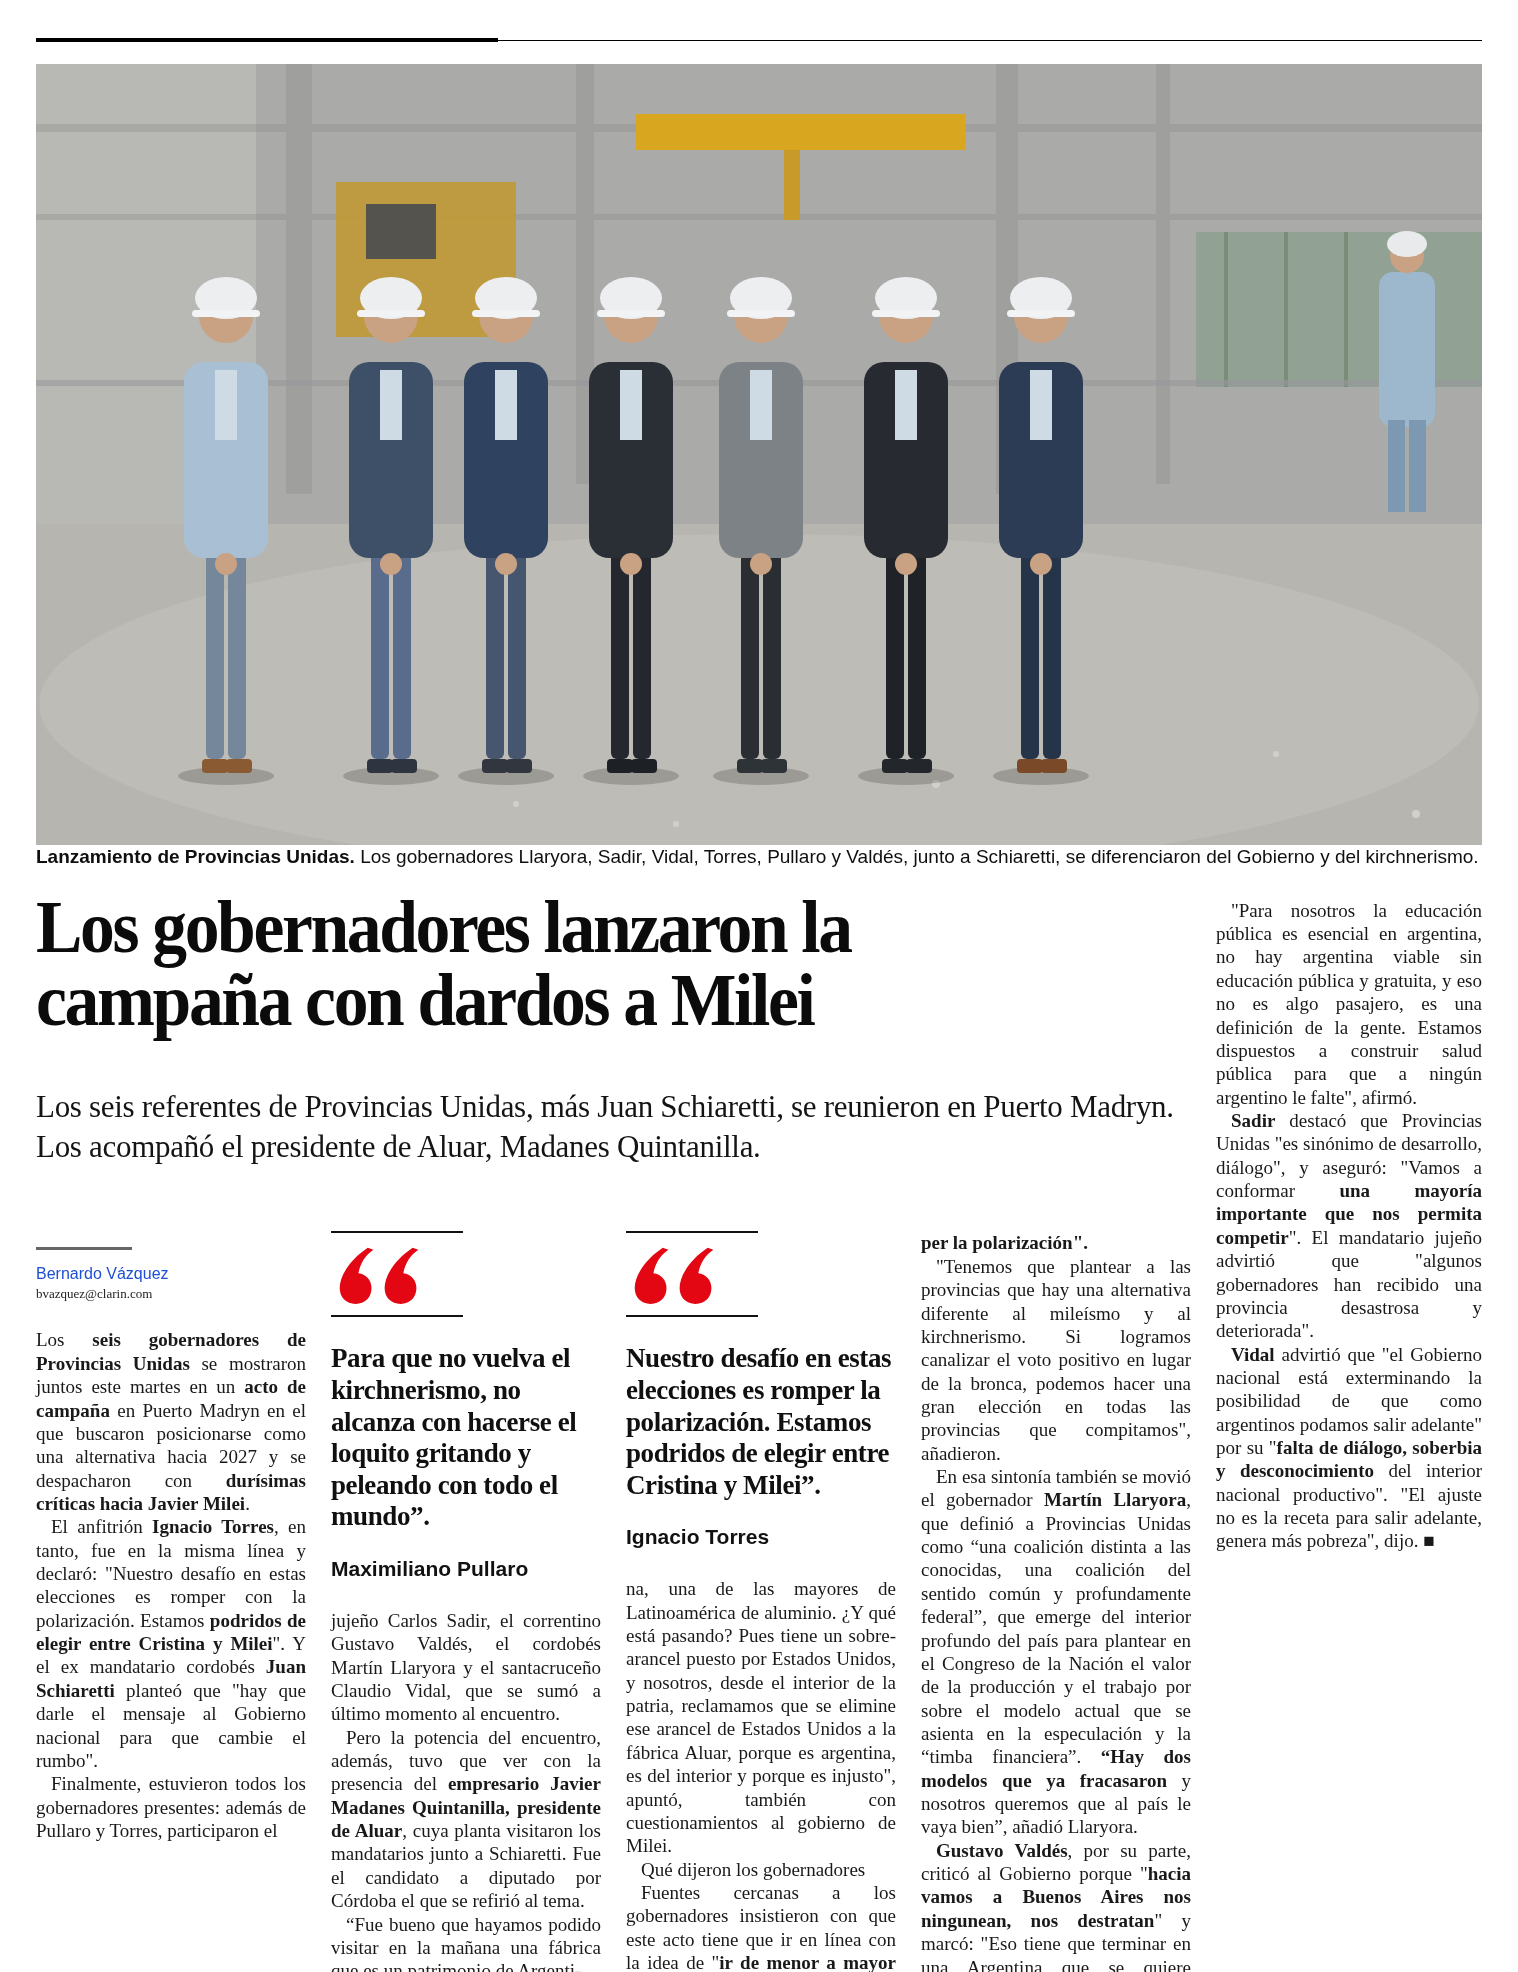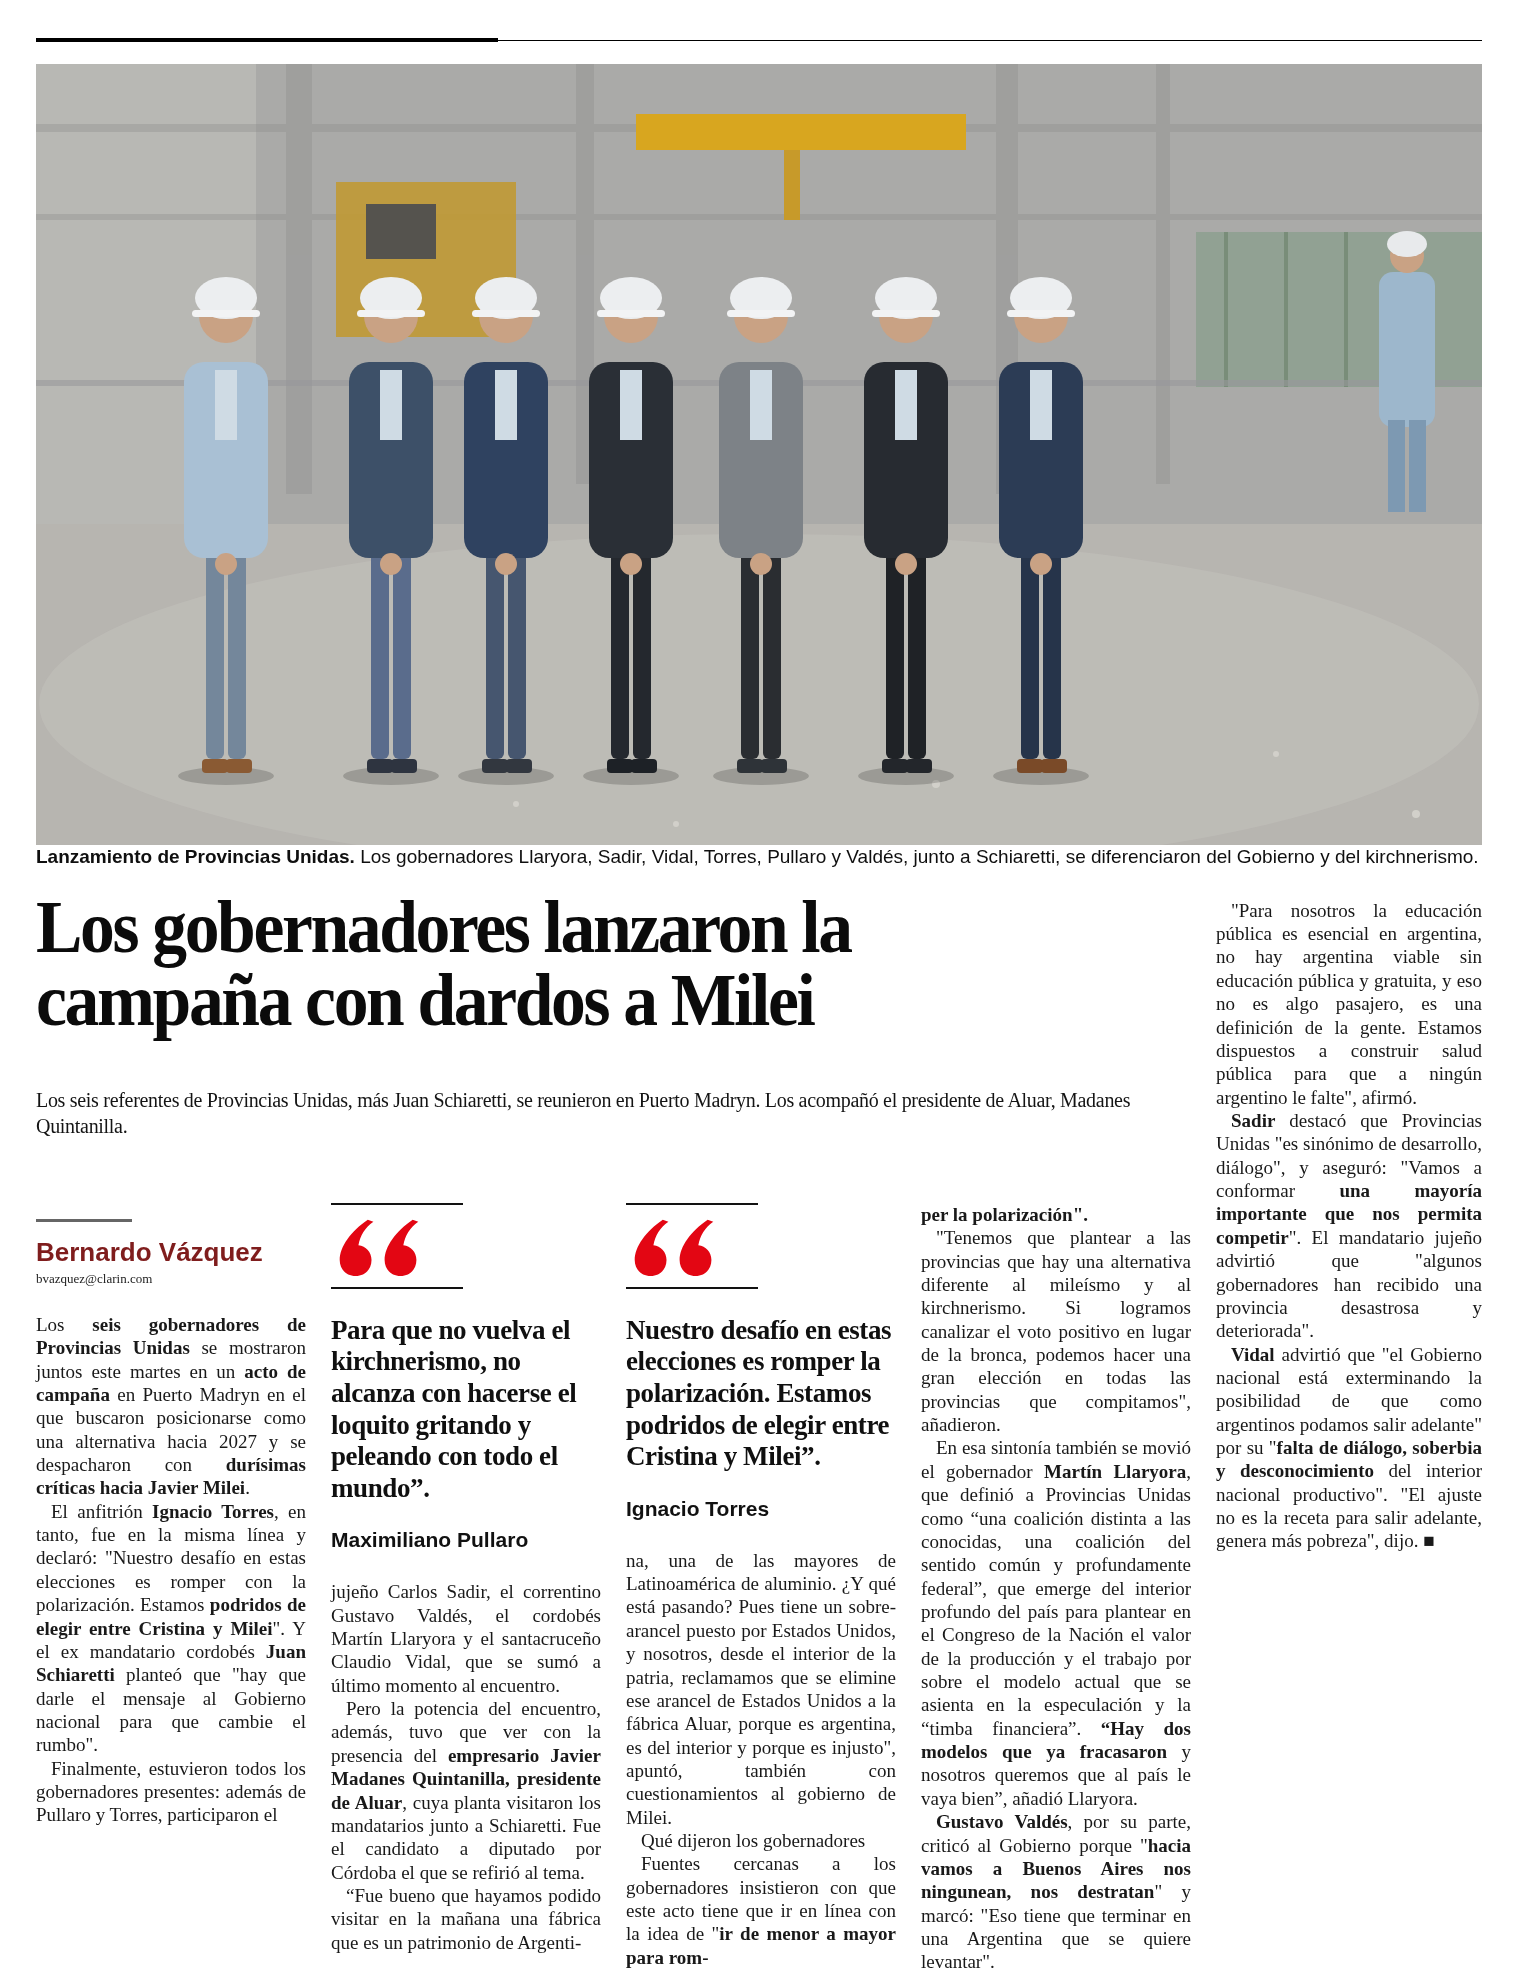--- a/index.html
+++ b/index.html
@@ -19,30 +19,30 @@
   .caption{margin-top:0;font-family:"Liberation Sans",sans-serif;font-size:19px;
            line-height:1.25;color:#0f0f0f;}
   .caption .lead{font-weight:bold;}
 
   .main{display:flex;gap:25px;margin-top:12px;}
   .left{width:1155px;flex:0 0 1155px;}
   .rightcol{width:266px;flex:0 0 266px;padding-top:18px;}
 
   .headline{margin-top:10px;font-weight:bold;color:#0b0b0b;font-size:74px;line-height:.99;
             letter-spacing:-2.5px;width:1228px;transform:scaleX(.94);transform-origin:0 0;}
-  .subhead{margin-top:20px;font-size:20px;line-height:1.3;color:#141414;letter-spacing:-.3px;
+  .subhead{margin-top:20px;font-size:31px;line-height:1.3;color:#141414;letter-spacing:-.3px;
            max-width:1152px;}
 
   .cols{display:flex;gap:25px;margin-top:64px;}
   .col{width:270px;flex:0 0 270px;}
   .col.first{padding-top:16px;}
 
   .byline{margin-bottom:26px;}
   .byline-rule{width:96px;height:3px;background:#666;margin-bottom:15px;}
-  .author{font-family:"Liberation Sans",sans-serif;font-weight:bold;font-size:26px;color:#7f1d1d;}
+  .author{font-family:"Liberation Sans",sans-serif;font-weight:normal;font-size:16px;color:#1d4ed8;}
   .email{font-size:13px;margin-top:3px;color:#222;}
 
   .bp{margin:0;font-size:19px;line-height:1.23;text-align:justify;color:#191919;
       hyphens:auto;-webkit-hyphens:auto;}
   .bp.ind{text-indent:15px;}
   .bp b{font-weight:bold;}
 
   
   .qblock{margin-bottom:24px;}
   .qrule{width:132px;height:2px;background:#121212;}

